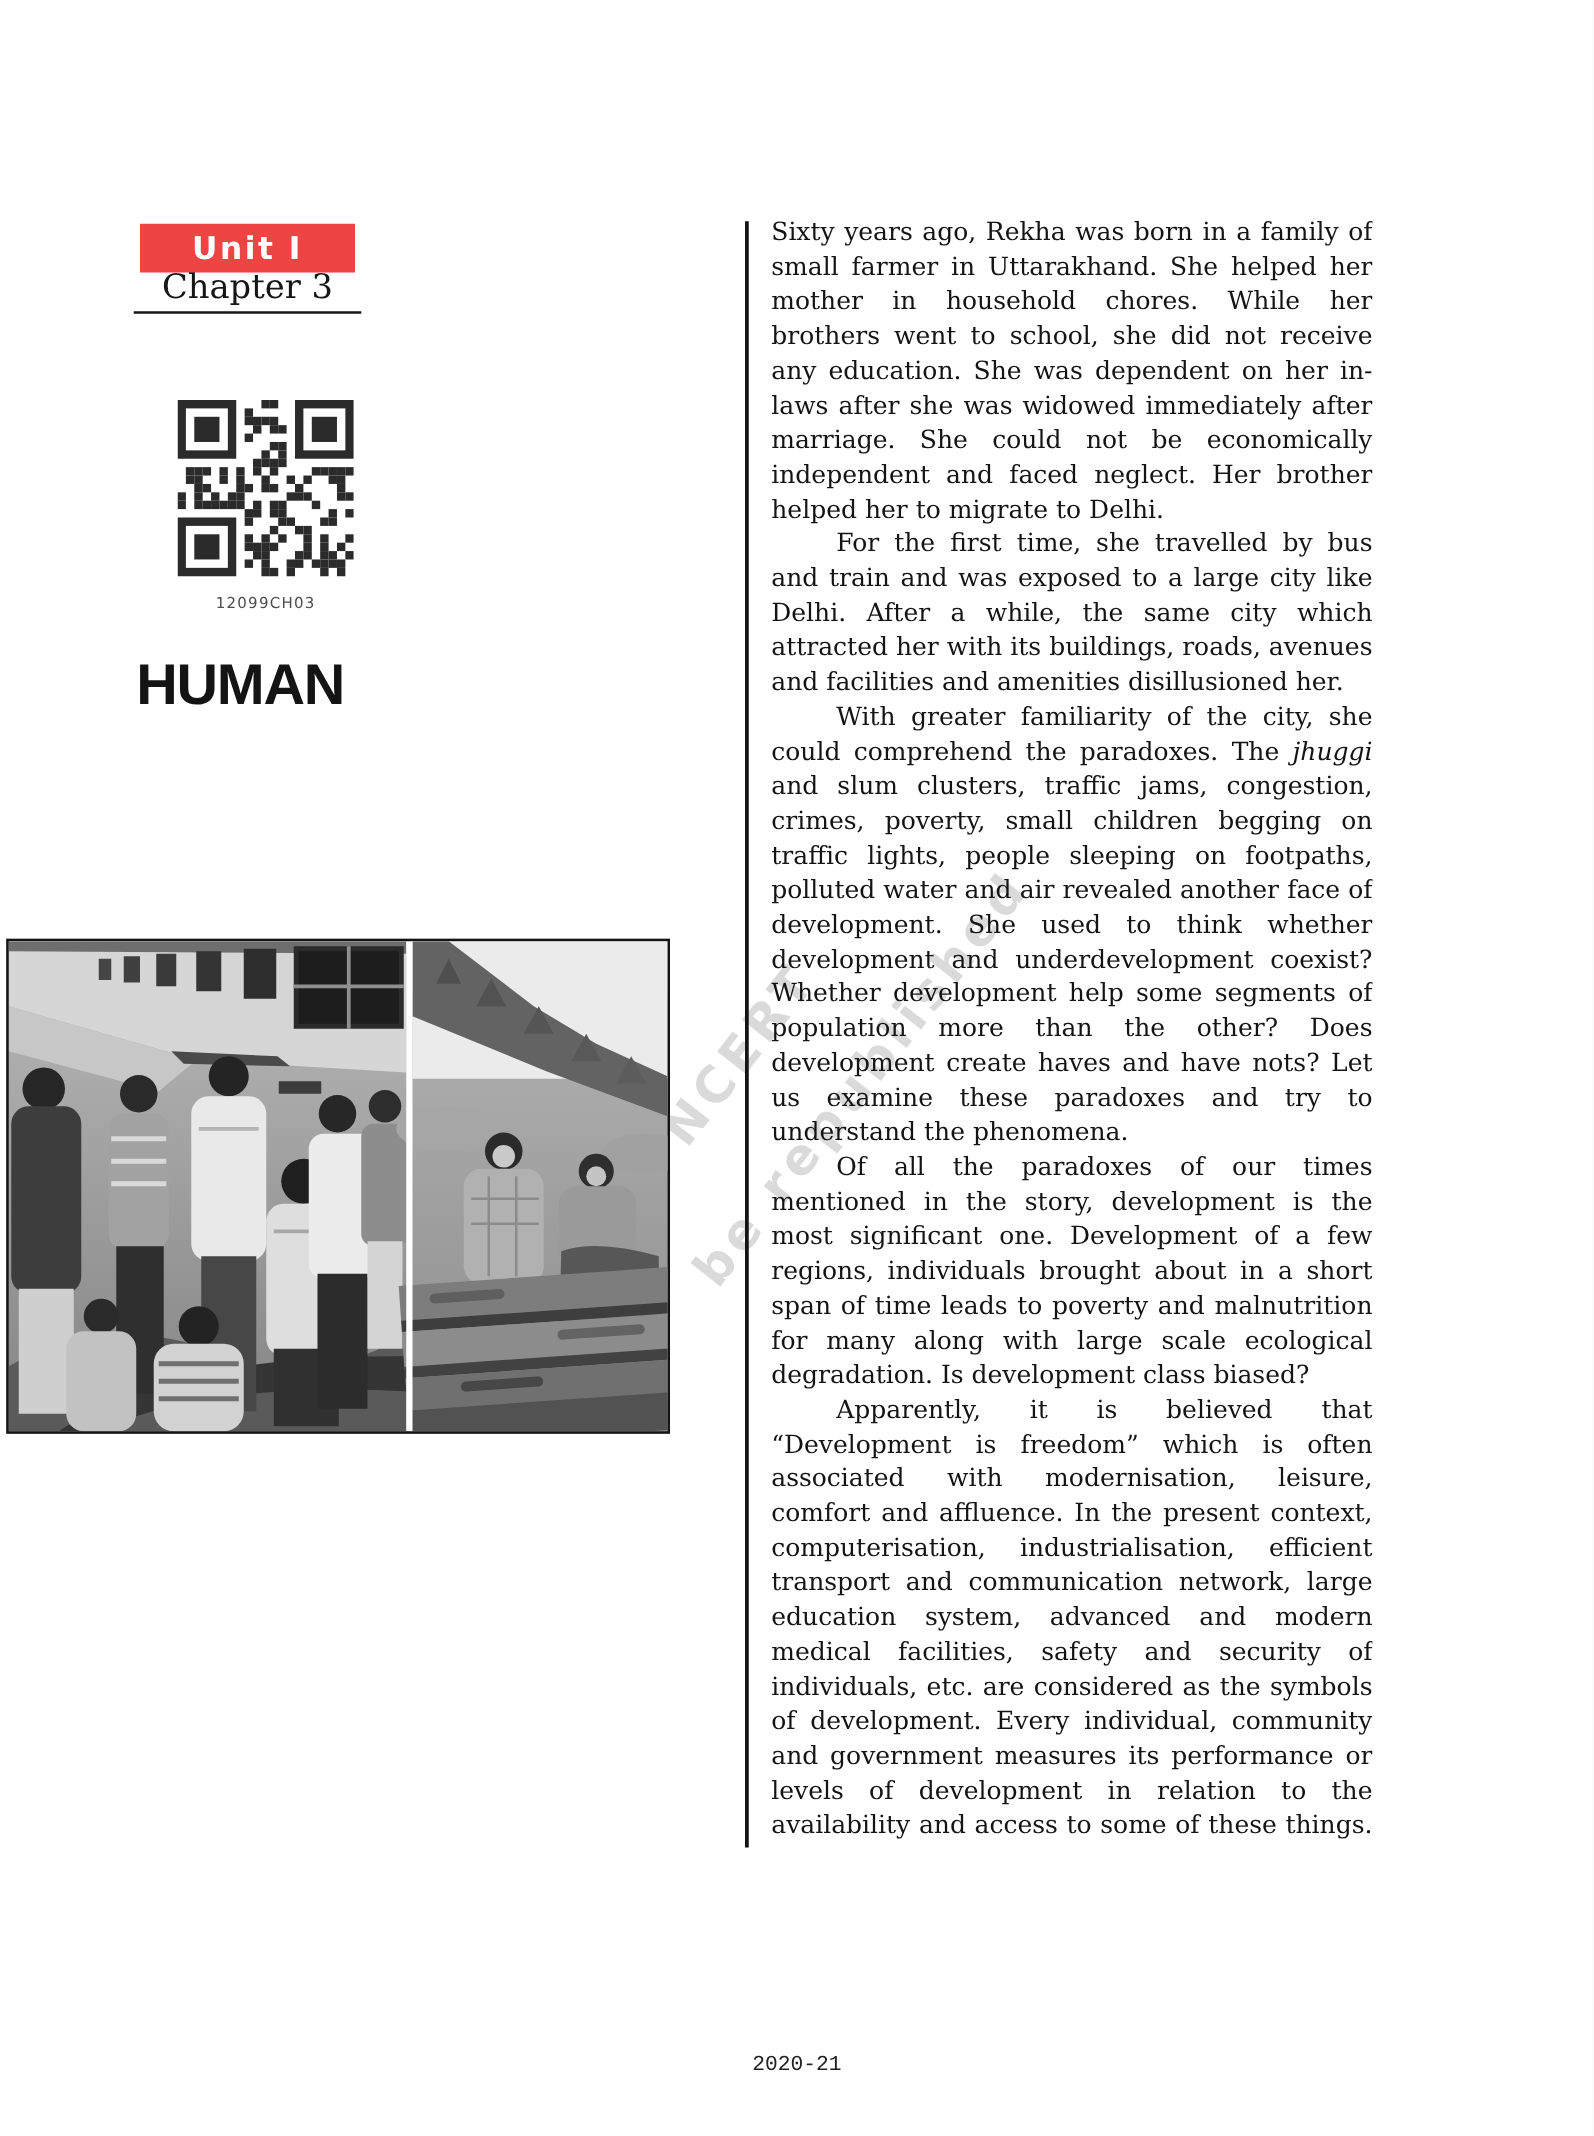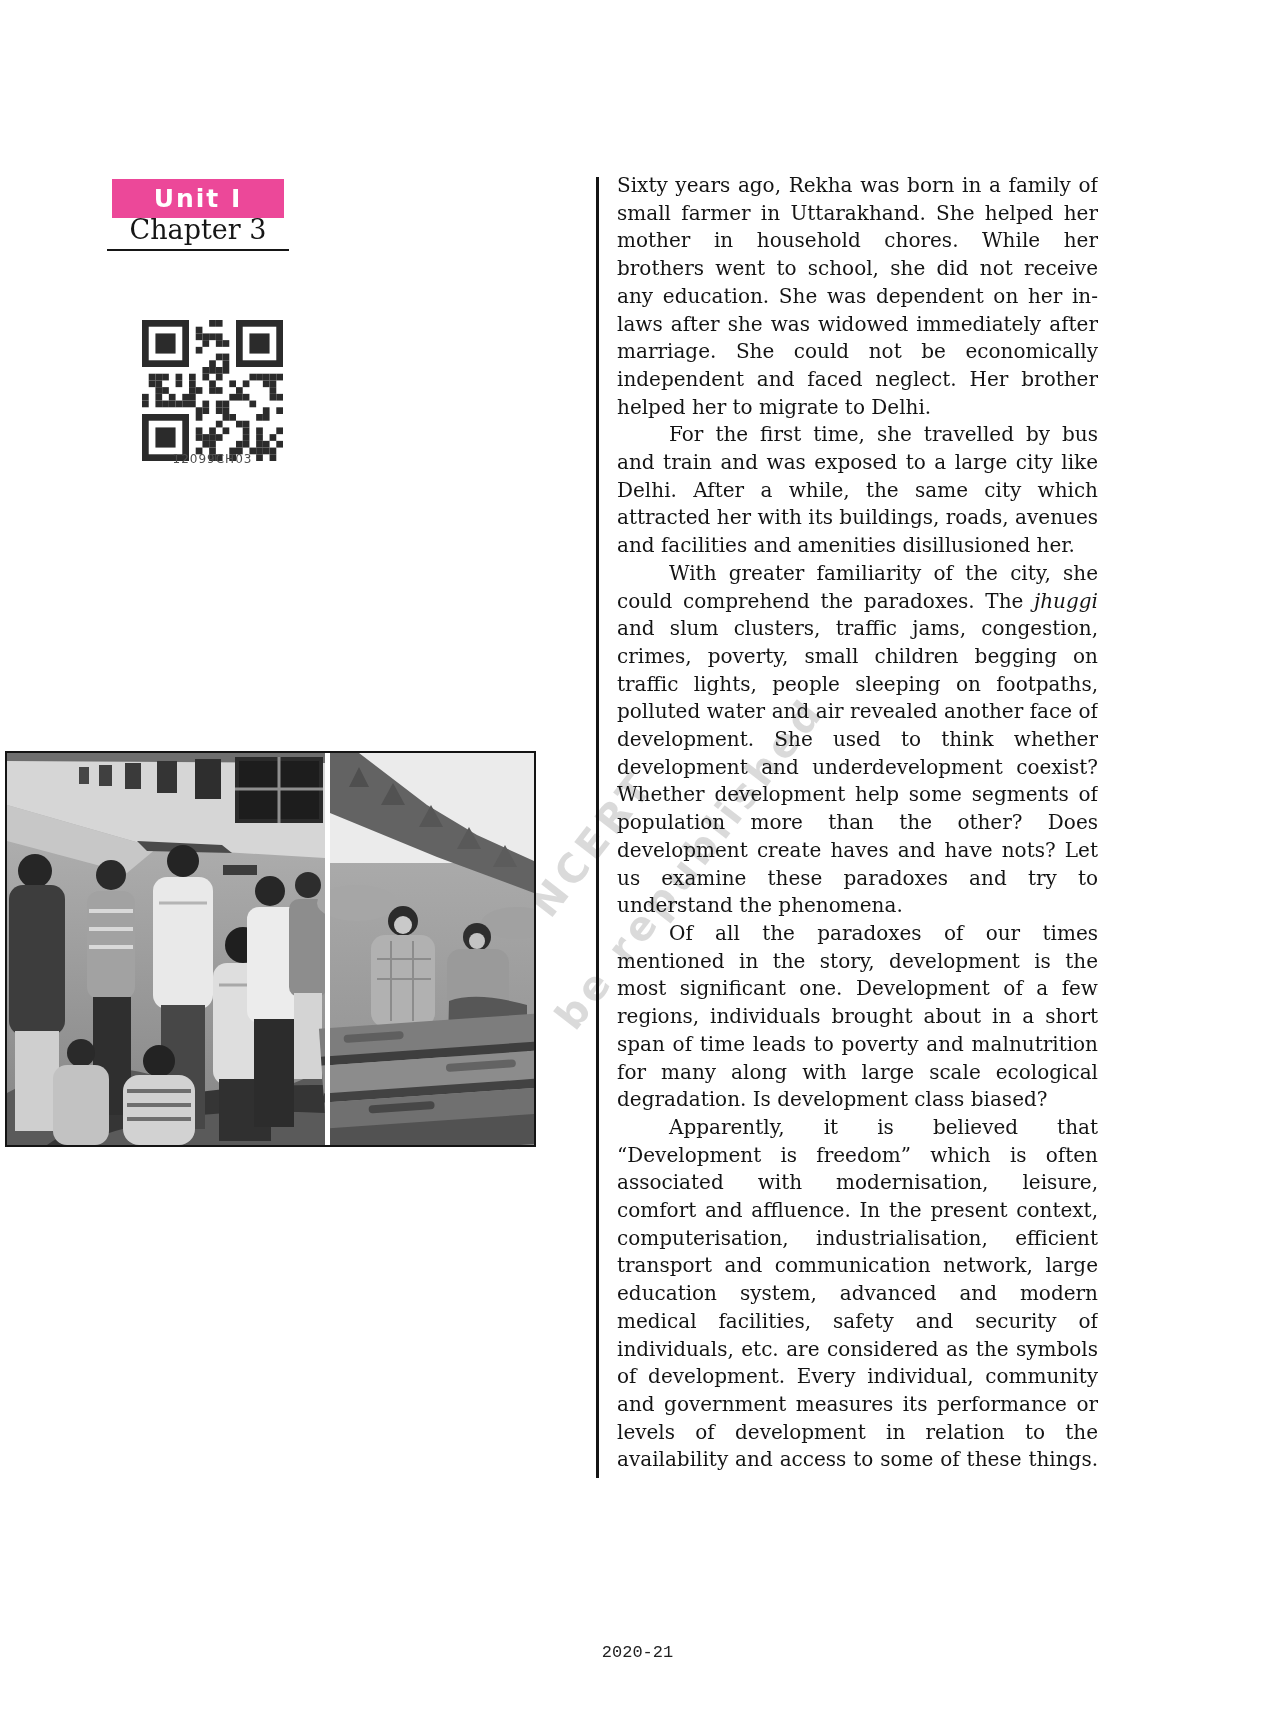--- a/index.html
+++ b/index.html
@@ -8,40 +8,40 @@
     width:1275px;height:1709px;
     background:#ffffff;
     overflow:hidden;
     font-family:"DejaVu Serif", serif;
     color:#111;
     outline:1px solid #d8d8d8;
   }
   
   .unit-box{
     position:absolute;left:112px;top:179px;width:172px;height:39px;
-    background:#ec4899;
+    background:#ef4444;
     display:flex;align-items:center;justify-content:center;
     font-family:"DejaVu Sans", sans-serif;
     font-weight:bold;font-size:25px;color:#ffffff;letter-spacing:2px;
     z-index:3;
   }
   .chapter-label{
     position:absolute;left:100px;top:214px;width:196px;
     text-align:center;
     font-family:"DejaVu Serif", serif;
     font-weight:normal;font-size:27px;color:#161616;
     z-index:3;
   }
   .chapter-rule{
     position:absolute;left:107px;top:249px;width:182px;height:2px;
     background:#161616;z-index:3;
   }
   .qr-wrap{position:absolute;left:142px;top:320px;width:141px;height:142px;z-index:3;}
   .qr-caption{
-    position:absolute;left:120px;top:452px;width:185px;
+    position:absolute;left:120px;top:475px;width:185px;
     text-align:center;
     font-family:"DejaVu Sans", sans-serif;
     font-size:12px;color:#4d4d4d;letter-spacing:1px;
     z-index:3;
   }
   .chapter-title{
     position:absolute;left:109px;top:521px;width:420px;
     font-family:"Liberation Sans", sans-serif;
     font-weight:bold;font-size:46px;line-height:53px;
     letter-spacing:-1px;color:#141414;
@@ -232,20 +232,21 @@
         <rect x="100.71428571428572" y="6.714285714285714" width="33.57142857142857" height="33.57142857142857" fill="#ffffff"></rect>
         <rect x="107.42857142857143" y="13.428571428571429" width="20.142857142857142" height="20.142857142857142" fill="#2b2b2b"></rect>
         <rect x="0" y="94" width="47" height="47" fill="#2b2b2b"></rect>
         <rect x="6.714285714285714" y="100.71428571428572" width="33.57142857142857" height="33.57142857142857" fill="#ffffff"></rect>
         <rect x="13.428571428571429" y="107.42857142857143" width="20.142857142857142" height="20.142857142857142" fill="#2b2b2b"></rect>
       </svg>
   </div>
   <div class="qr-caption">12099CH03</div>
 
   <div class="chapter-title">
+    <div>HUMAN</div>
   </div>
 
   <div class="photo-frame">
     <svg width="527" height="392" viewBox="0 0 527 392" xmlns="http://www.w3.org/2000/svg">
       <defs>
         <linearGradient id="groundL" x1="0" y1="0" x2="0" y2="1">
           <stop offset="0" stop-color="#b9b9b9"></stop>
             <stop offset="1" stop-color="#848484"></stop>
         </linearGradient>
         <linearGradient id="hillR" x1="0" y1="0" x2="0" y2="1">

